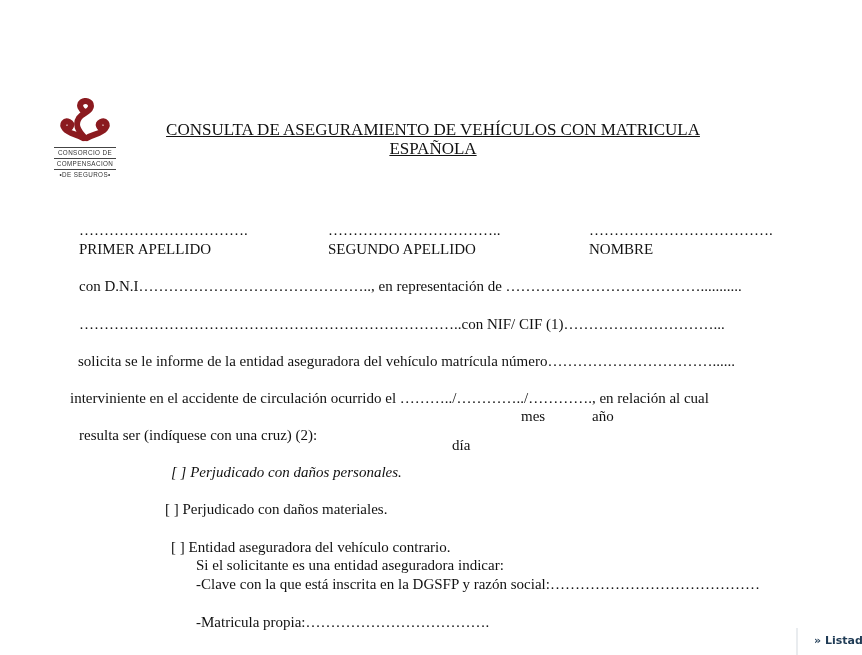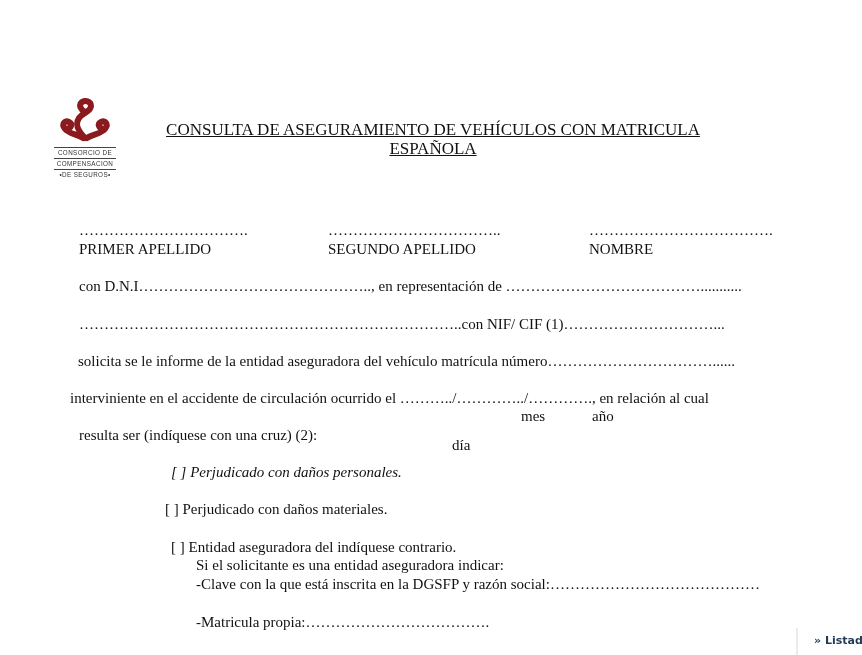--- a/index.html
+++ b/index.html
@@ -78,21 +78,21 @@
 <div class="abs txt" style="left:171px; top:463px;font-style:italic;">
   <span>[  ]</span>
   <span>Perjudicado con daños personales.</span>
 </div>
 <div class="abs txt" style="left:165px; top:500px;">
   <span>[  ]</span>
   <span>Perjudicado con daños materiales.</span>
 </div>
 <div class="abs txt" style="left:171px; top:538px;">
   <span>[  ]</span>
-  <span>Entidad aseguradora del indíquese contrario.</span>
+  <span>Entidad aseguradora del vehículo contrario.</span>
 </div>
 
 <div class="abs txt" style="left:196px; top:556px;">Si el solicitante es una entidad aseguradora  indicar:</div>
 <div class="abs txt" style="left:196px; top:575px;">-Clave con la que está inscrita en la DGSFP y razón social:……………………………………</div>
 <div class="abs txt" style="left:196px; top:613px;">-Matricula propia:……………………………….</div>
 
 <div class="corner">
   <span><span style="position:static;font-size:11px;">»</span> <span style="position:static;">Listad</span></span>
 </div>
 

